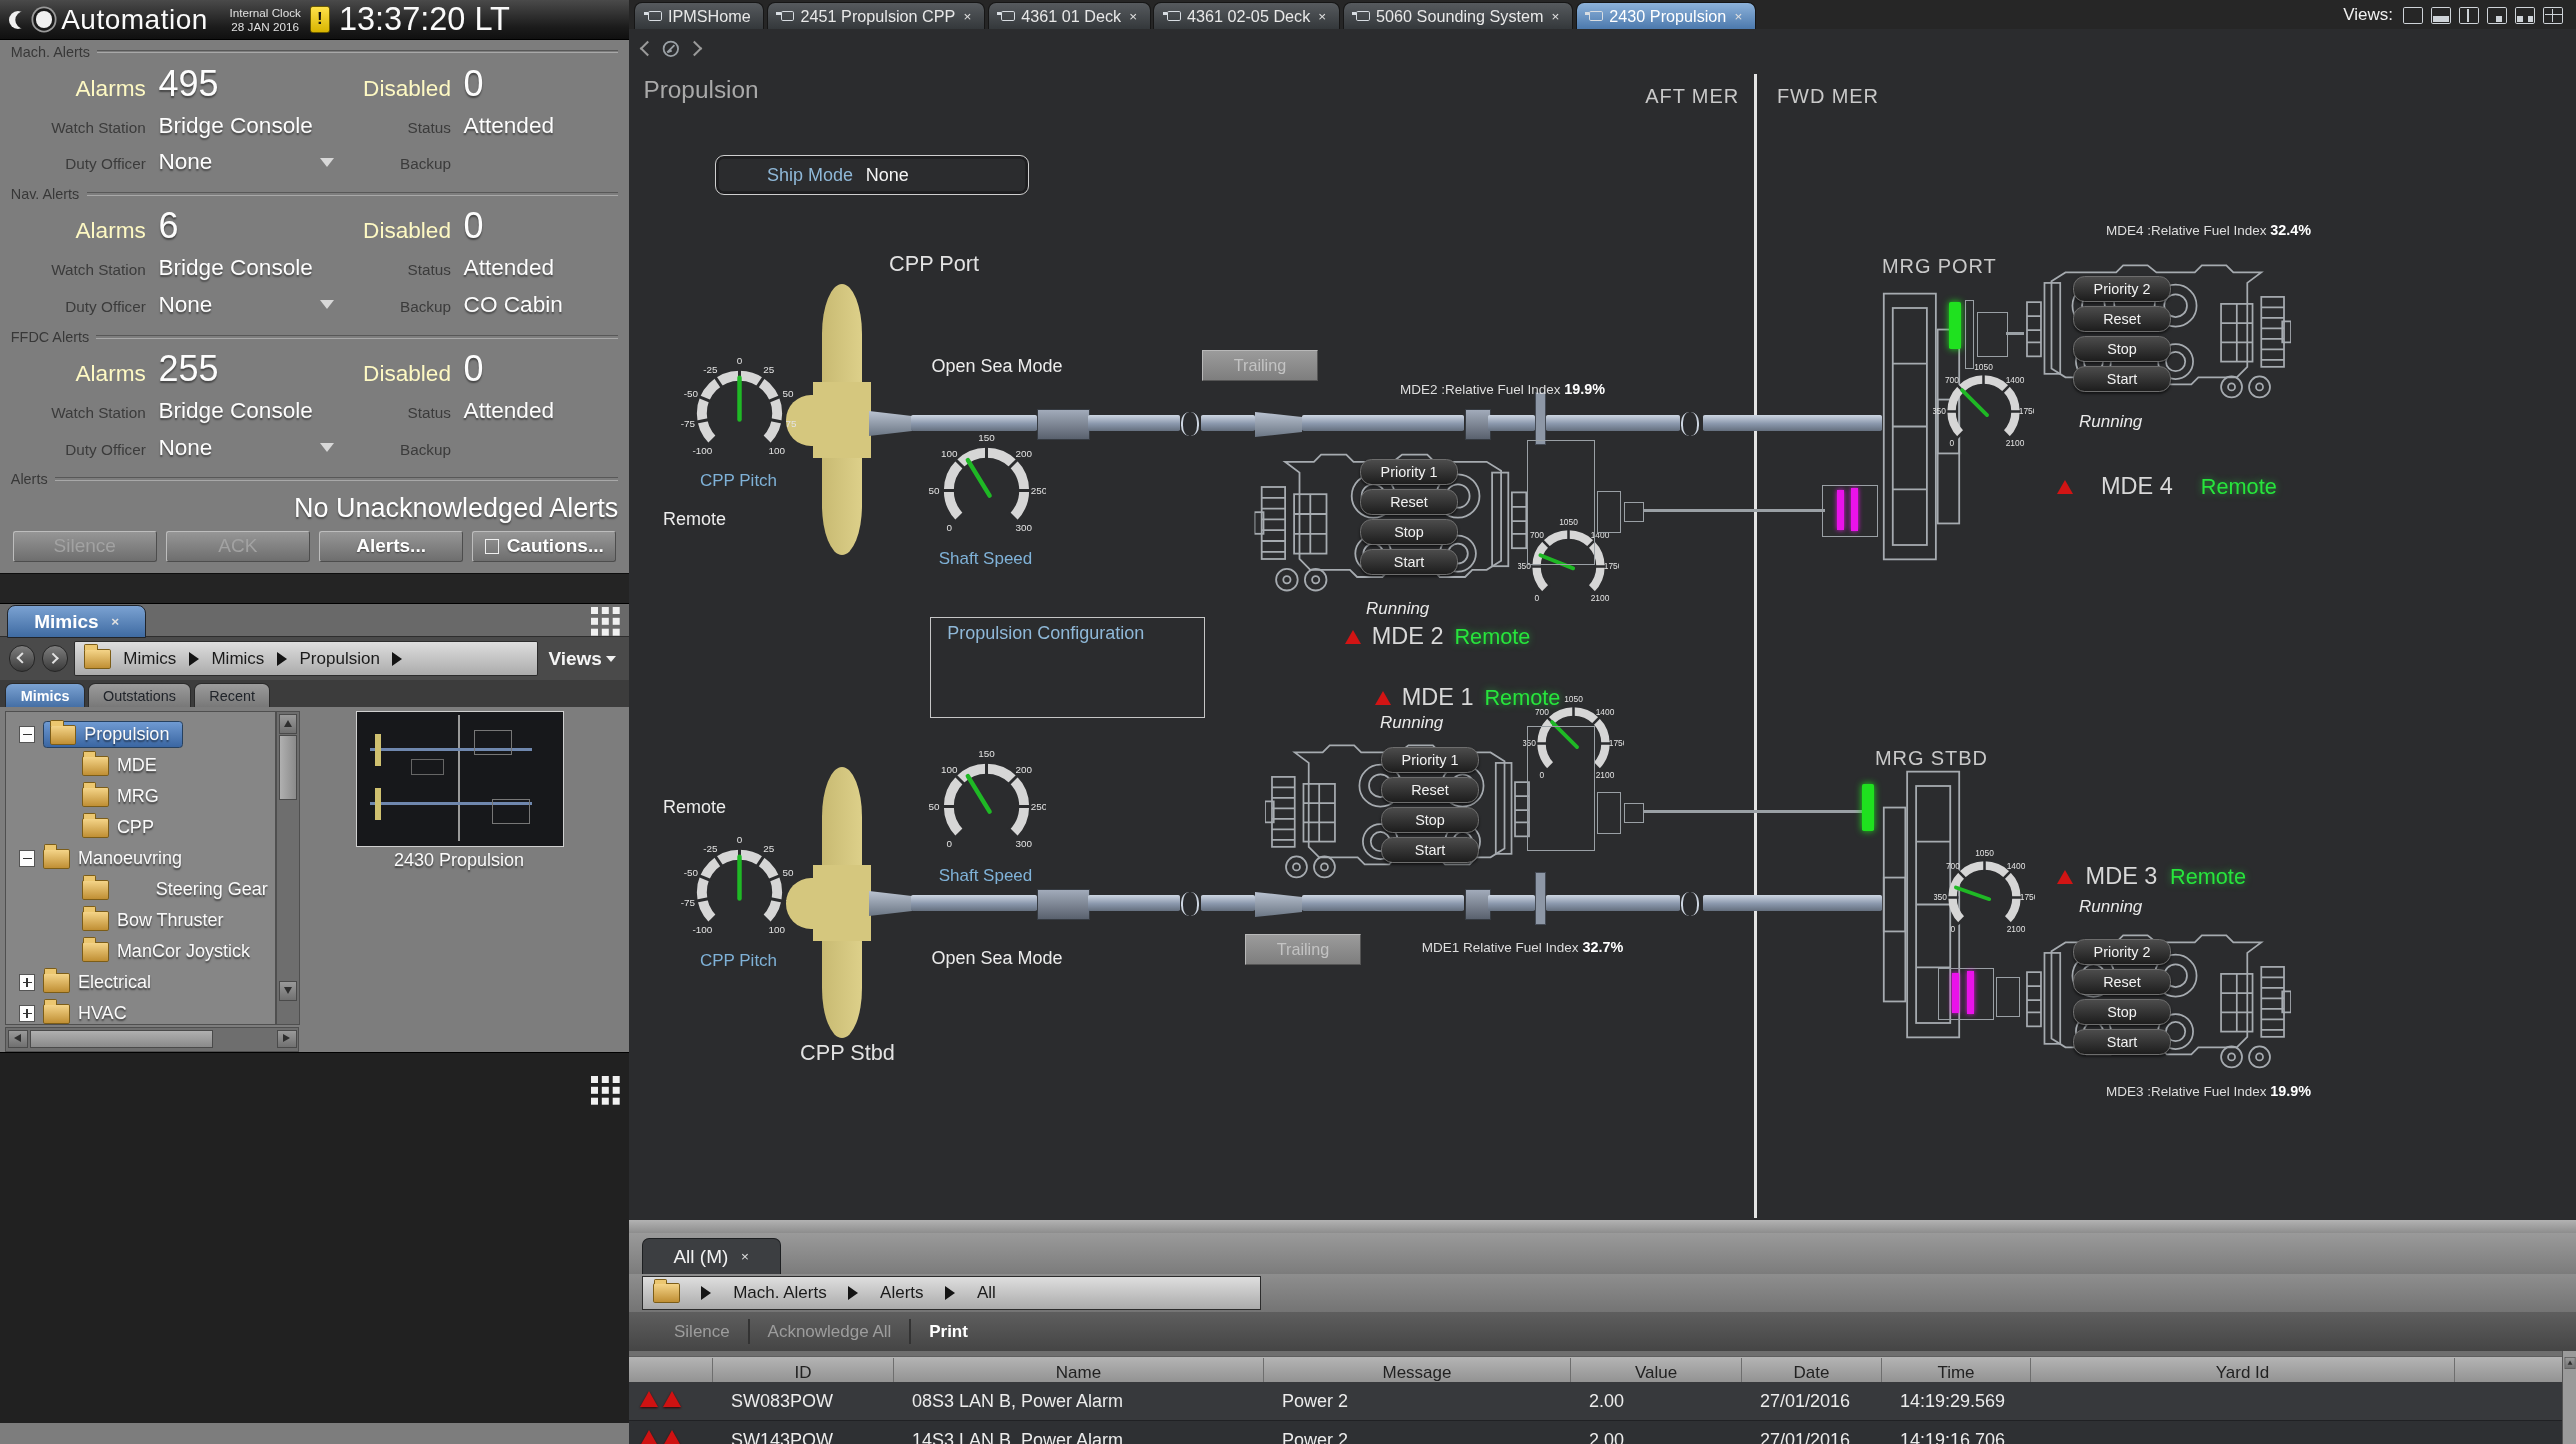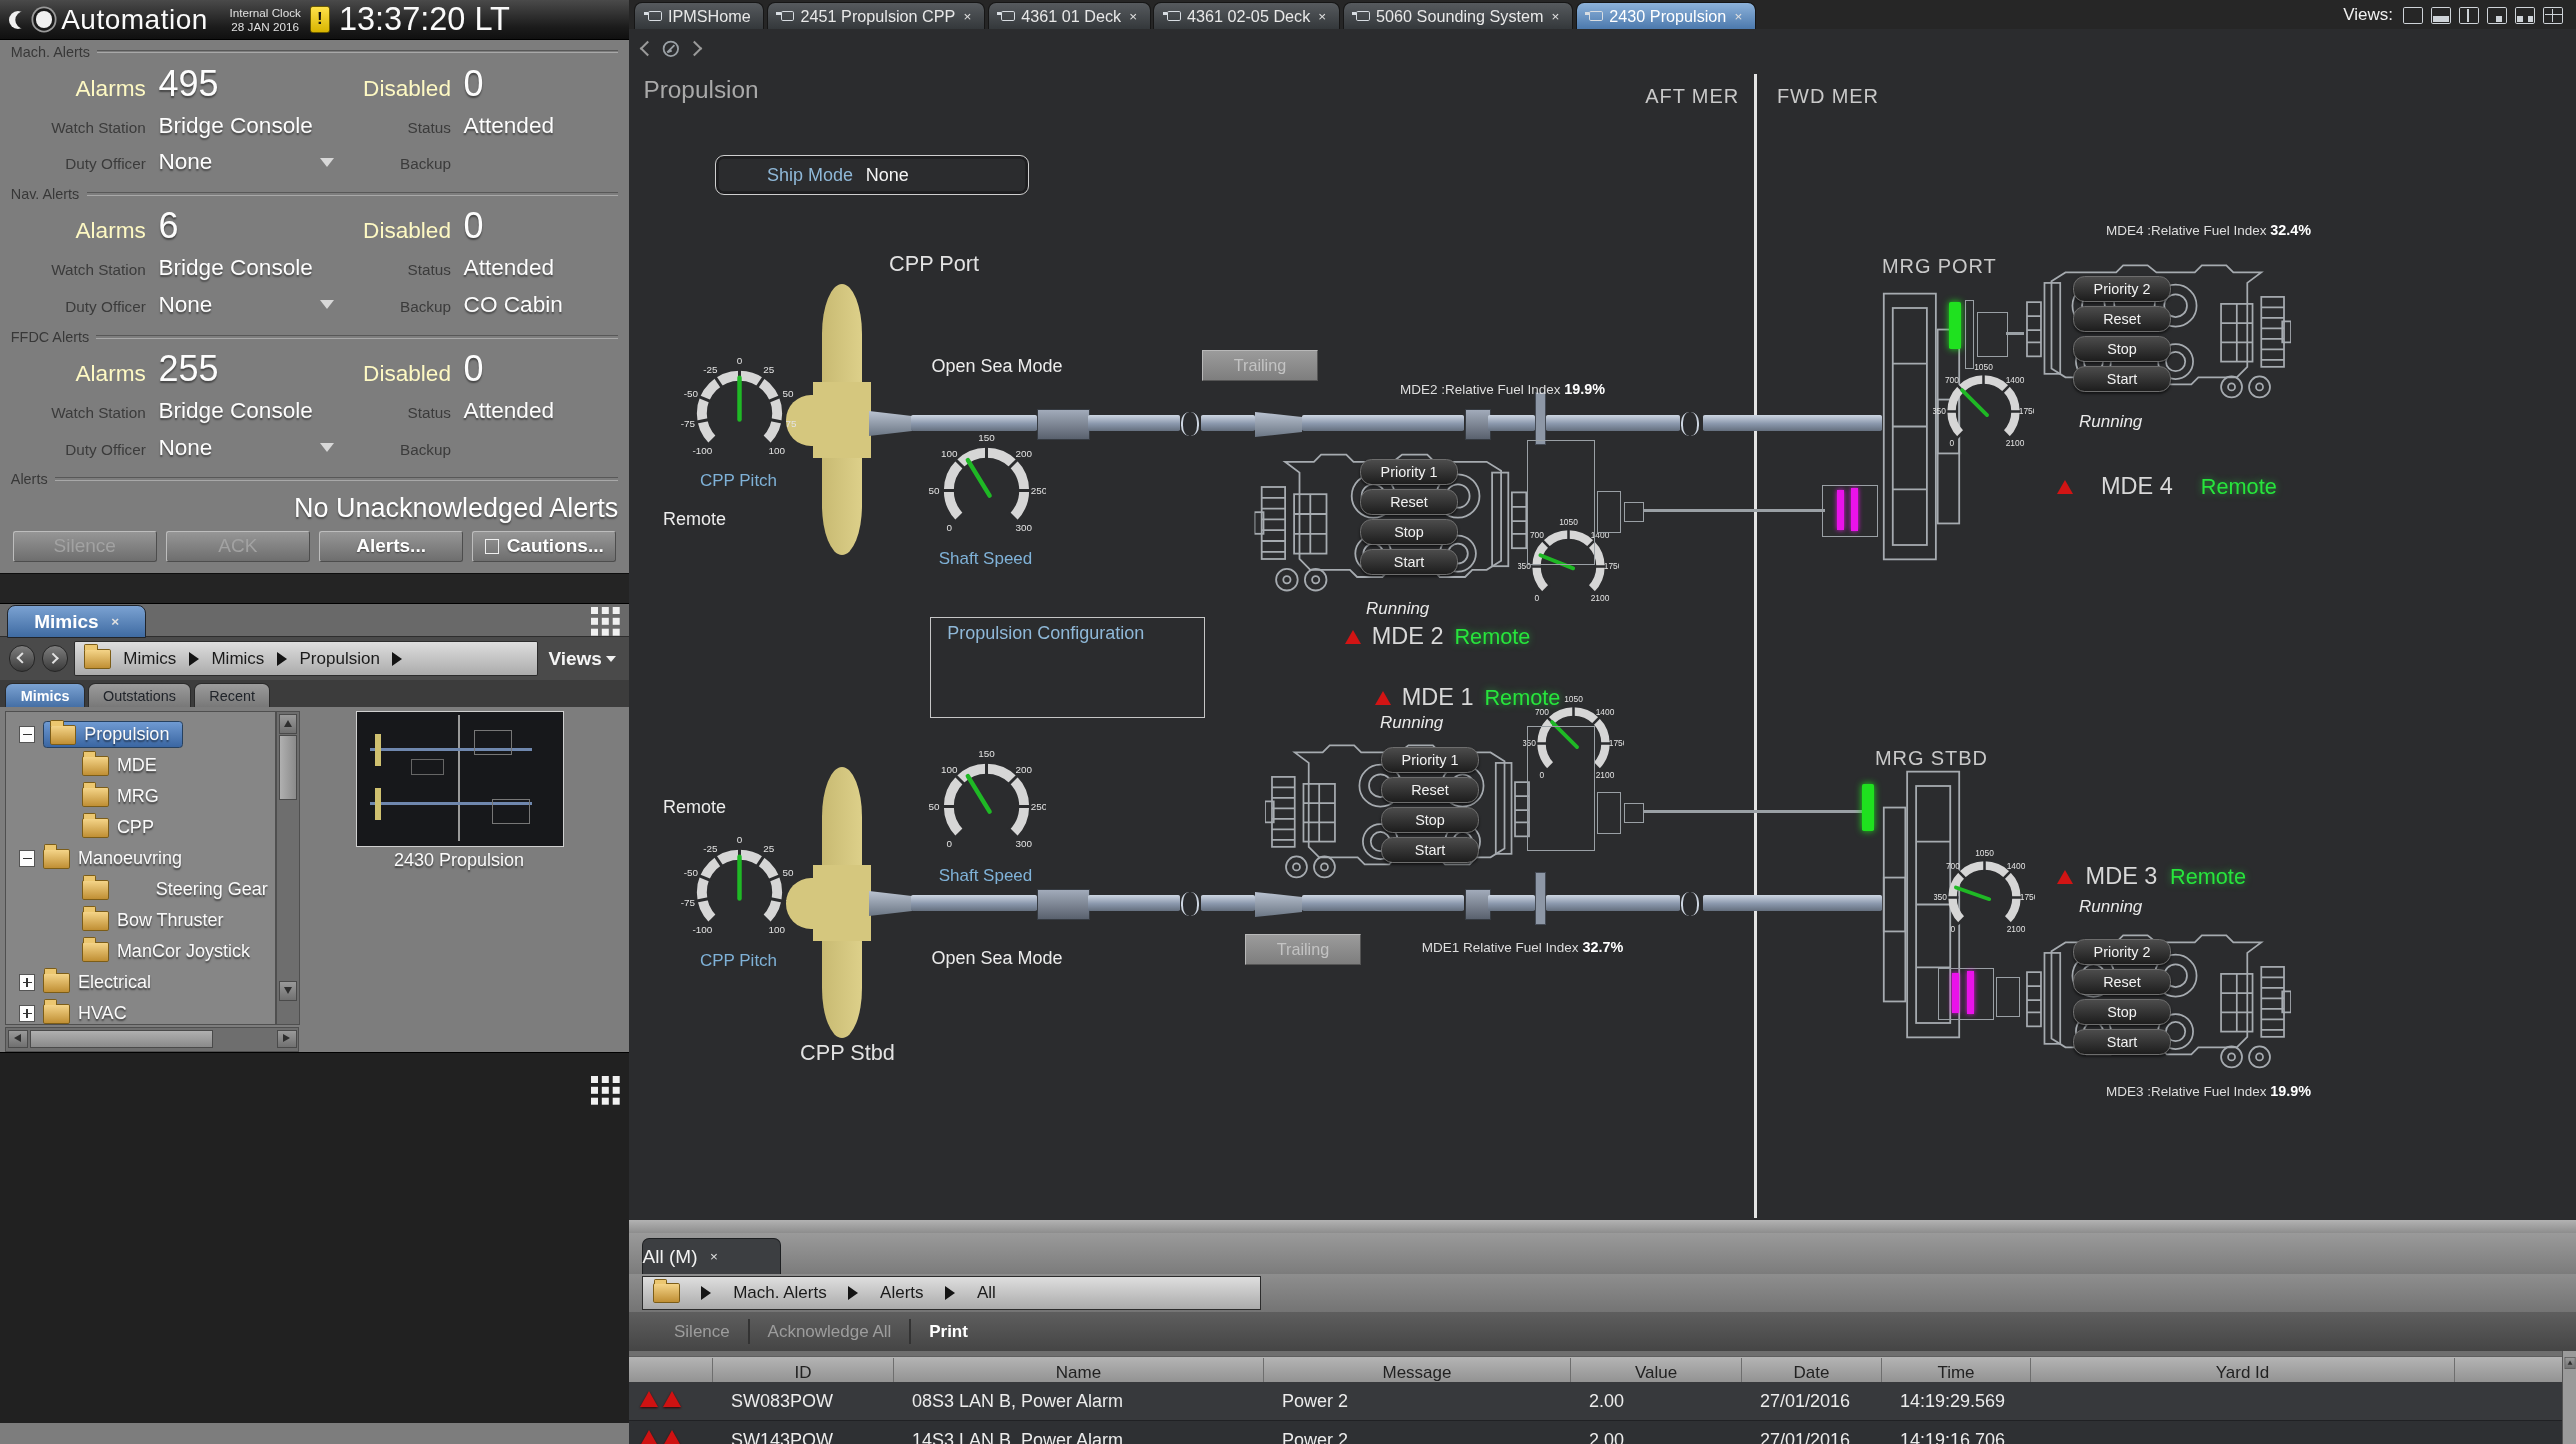--- a/index.html
+++ b/index.html
@@ -170,21 +170,21 @@
   .flip{transform:scaleX(-1);}
   .chev{width:9px;height:9px;border-left:2.7px solid #9a9a9a;border-bottom:2.7px solid #9a9a9a;display:inline-block;}
   .chev.l{transform:rotate(45deg);}
   .chev.r{transform:rotate(-135deg);}
   
   .bottom{position:absolute;left:629px;top:1220px;width:1947px;height:224px;background:#6f6f6f;overflow:hidden;}
   .bot-top{position:absolute;left:0;top:0;right:0;height:12.6px;background:linear-gradient(#b2b2b2,#8d8d8d);}
   .bot-tabrow{position:absolute;left:0;top:12.6px;right:0;height:42px;background:linear-gradient(#9a9a9a,#7b7b7b);}
   .alltab{position:absolute;left:12.6px;top:5.4px;width:137px;height:36px;background:#3c3e41;
     border:0.9px solid #1d1f21;border-bottom:none;border-radius:7.2px 7.2px 0 0;display:flex;align-items:center;
-    gap:10.8px;color:#f2f2f2;font-size:19px;}
+    justify-content:center;gap:10.8px;color:#f2f2f2;font-size:19px;}
   .bot-crumbrow{position:absolute;left:0;top:54px;right:0;height:38px;background:linear-gradient(#8e8e8e,#747474);}
   .bot-crumb{position:absolute;left:12.6px;top:1.8px;width:596px;height:32.5px;background:linear-gradient(#dedede,#ababab);
     border:0.9px solid #2c2c2c;display:flex;align-items:center;gap:21.7px;padding:0 10.8px;color:#1b1b1b;font-size:17px;}
   .bot-toolrow{position:absolute;left:0;top:92px;right:0;height:39px;background:linear-gradient(#5e5e5e,#454545);
     display:flex;align-items:center;color:#9d9d9d;font-size:17px;}
   .tooldiv{width:1.8px;height:25px;background:#333;margin:0 18px;}
   .alert-grid{display:grid;grid-template-columns:84px 181px 370px 307px 171px 140px 149px 424px 1fr;align-items:center;}
   .bot-header{position:absolute;left:0;top:136px;right:12.6px;height:31px;
     background:linear-gradient(#b4b4b4,#8b8b8b);border-top:0.9px solid #5f5f5f;border-bottom:0.9px solid #4a4a4a;}
   .bot-header .hc{color:#222;font-size:17px;text-align:center;border-right:0.9px solid #6e6e6e;line-height:30px;height:30px;}

